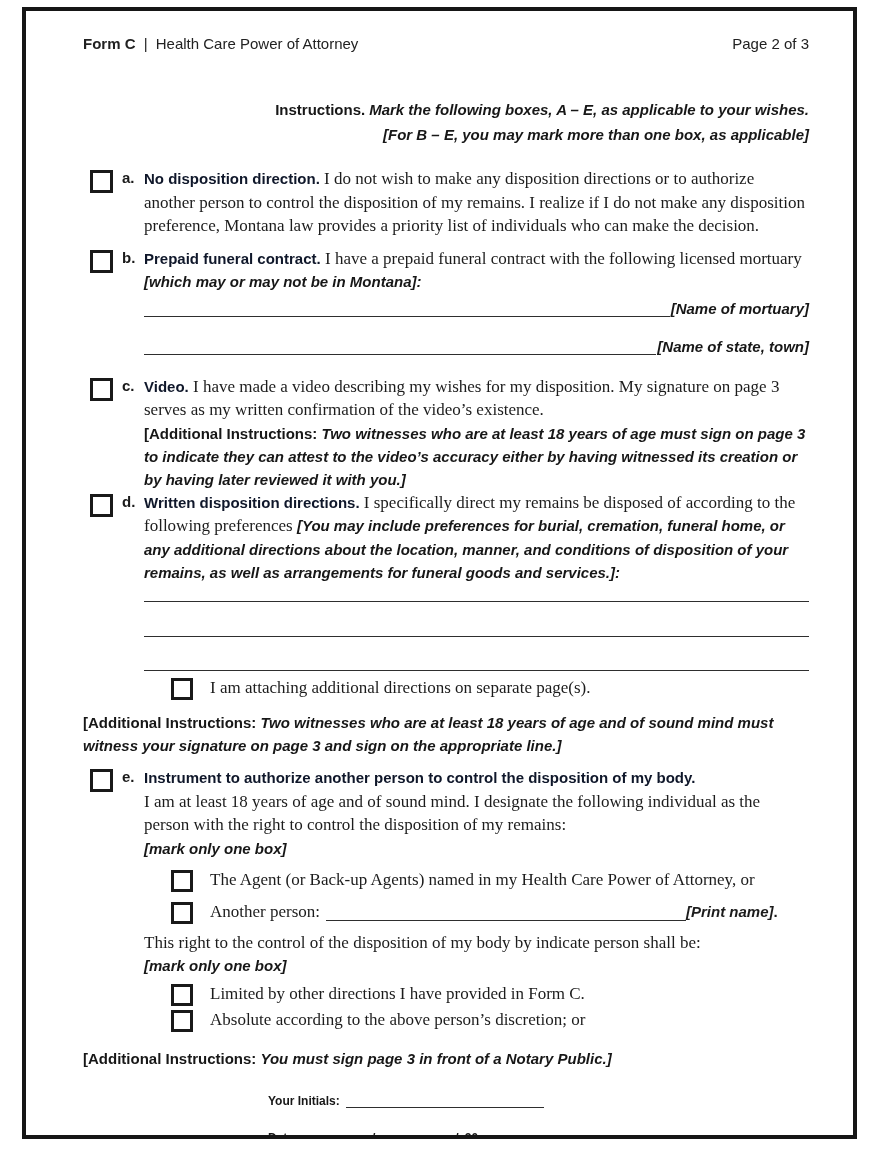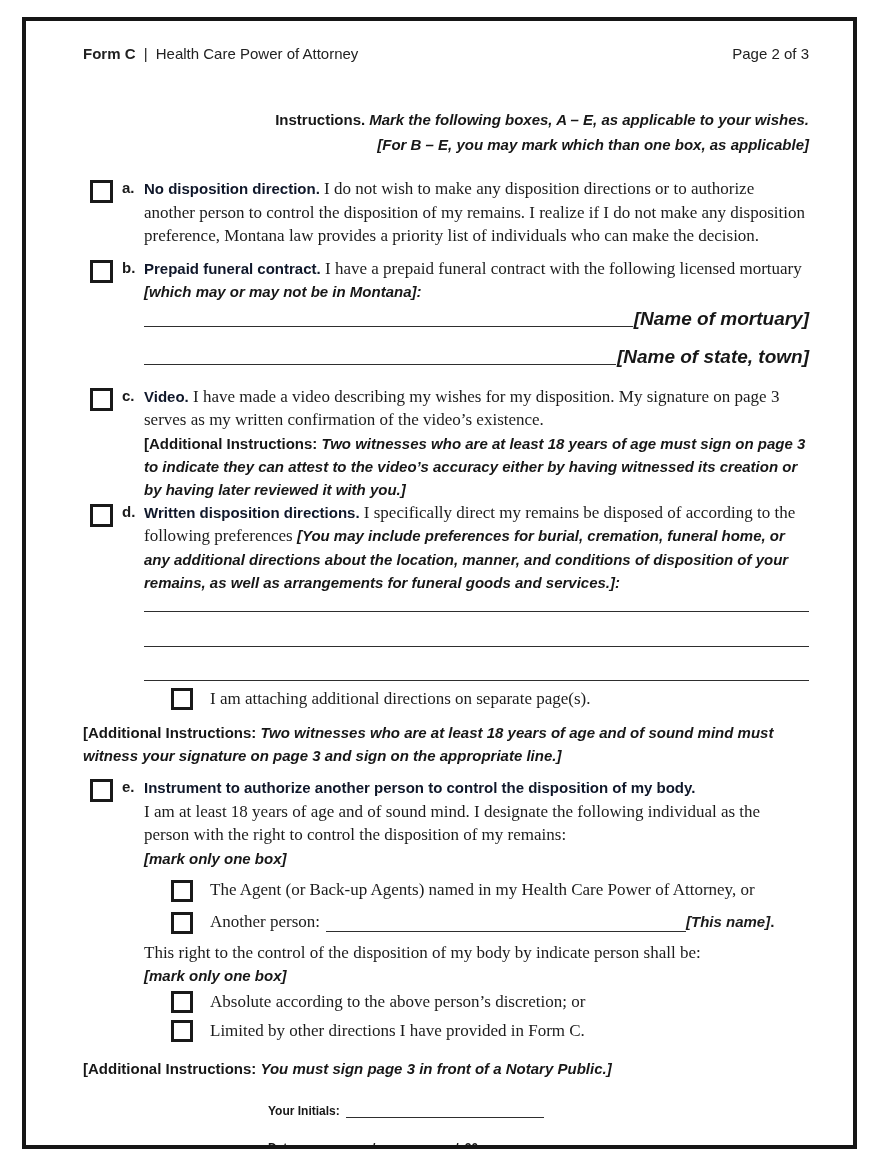--- a/index.html
+++ b/index.html
@@ -2,21 +2,21 @@
 <html><head>
 <meta charset="utf-8">
 <style>
   html,body{margin:0;padding:0;}
   body{
     width:872px;height:1150px;background:#ffffff;position:relative;
     font-family:"Liberation Serif", serif;color:#1a1a1a;
     -webkit-font-smoothing:antialiased;
   }
   .frame{
-    position:absolute;left:22px;top:17px;width:835px;height:1132px;
+    position:absolute;left:22px;top:7px;width:835px;height:1132px;
     box-sizing:border-box;border:4px solid #161616;background:#fff;
     padding:0 44px 0 57px;overflow:hidden;
   }
   
   .header-row{display:flex;justify-content:space-between;align-items:baseline;
     margin-top:24px;font-family:"Liberation Sans",sans-serif;font-size:15px;color:#222;}
   .hb{font-weight:bold;}
   .hd{margin:0 4px;color:#222;}
   
   .sb{font-family:"Liberation Sans",sans-serif;font-weight:bold;font-style:normal;font-size:15px;color:#171717;}
@@ -33,26 +33,26 @@
   .ititle.block{display:block;}
   .inote{font-family:"Liberation Sans",sans-serif;font-weight:bold;font-style:italic;font-size:15px;line-height:23px;color:#171717;}
   .inote-lead{font-style:normal;}
   .note-block{line-height:23px;}
   
   .field-row{display:flex;align-items:flex-end;}
   .fr1{height:23px;}
   .fr2{height:38px;}
   .wline{flex:1;border-bottom:1.5px solid #2e2e2e;height:100%;}
   .flabel{flex:none;font-family:"Liberation Sans",sans-serif;font-weight:bold;font-style:italic;
-    font-size:19px;line-height:17px;padding-left:1px;color:#171717;}
+    font-size:15px;line-height:17px;padding-left:1px;color:#171717;}
   
   .dlines{margin-top:-17px;}
   .dline{height:33.5px;border-bottom:1.5px solid #2e2e2e;}
   
-  .opt-row{display:flex;align-items:flex-end;margin-top:8px;}
+  .opt-row{display:flex;align-items:center;margin-top:8px;}
   .opt-cb{flex:none;width:16px;height:16px;border:3px solid #191919;background:#fff;margin-left:27px;margin-top:2px;}
   .opt-text{margin-left:17px;flex:1;font-size:17px;line-height:23.5px;}
   .opt-flex{display:flex;align-items:flex-end;}
   .opt-wline{flex:1;border-bottom:1.5px solid #2e2e2e;height:16px;margin:0 0 2px 6px;max-width:360px;}
   .pn{font-family:"Liberation Sans",sans-serif;font-weight:bold;font-style:italic;font-size:15px;}
   .pn-period{font-family:"Liberation Sans",sans-serif;font-weight:bold;font-size:15px;}
   
   .ai-para{margin-top:11px;font-family:"Liberation Sans",sans-serif;font-weight:bold;
     font-size:15px;line-height:23px;color:#171717;}
   .ai-body{font-style:italic;}
@@ -79,21 +79,21 @@
       <span>Health Care Power of Attorney</span>
     </div>
     <div>Page 2 of 3</div>
   </div>
 
   <div class="instr">
     <div>
       <span class="sb">Instructions.</span>
       <span class="sbi">Mark the following boxes, A – E, as applicable to your wishes.</span>
     </div>
-    <div class="instr-note sbi">[For B – E, you may mark which than one box, as applicable]</div>
+    <div class="instr-note sbi">[For B – E, you may mark more than one box, as applicable]</div>
   </div>
 
   <div class="item" style="margin-top:20px">
     <div class="cb"></div>
     <div class="letter">a.</div>
     <div class="itext">
       <span class="ititle">No disposition direction.</span>
       <span>I do not wish to make any disposition directions or to authorize another person to control the disposition of my remains. I realize if I do not make any disposition preference, Montana law provides a priority list of individuals who can make the decision.</span>
     </div>
   </div>
@@ -170,35 +170,35 @@
       <div class="opt-row">
         <div class="opt-cb"></div>
         <div class="opt-text">The Agent (or Back-up Agents) named in my Health Care Power of Attorney, or</div>
       </div>
 
       <div class="opt-row">
         <div class="opt-cb"></div>
         <div class="opt-text opt-flex">
           <span>Another person:</span>
           <span class="opt-wline"></span>
-          <span class="pn">[This name]</span>
+          <span class="pn">[Print name]</span>
           <span class="pn-period">.</span>
         </div>
       </div>
 
       <div style="margin-top:7px">This right to the control of the disposition of my body by indicate person shall be:</div>
       <div class="inote note-block">[mark only one box]</div>
 
+      <div class="opt-row" style="margin-top:5px">
+        <div class="opt-cb"></div>
+        <div class="opt-text">Limited by other directions I have provided in Form C.</div>
+      </div>
       <div class="opt-row" style="margin-top:2px">
         <div class="opt-cb"></div>
         <div class="opt-text">Absolute according to the above person’s discretion; or</div>
-      </div>
-      <div class="opt-row" style="margin-top:5px">
-        <div class="opt-cb"></div>
-        <div class="opt-text">Limited by other directions I have provided in Form C.</div>
       </div>
     </div>
   </div>
 
   <div class="ai-para" style="margin-top:15px">
     <span class="inote-lead">[Additional Instructions:</span>
     <span class="ai-body">You must sign page 3 in front of a Notary Public.]</span>
   </div>
 
   <div class="footer">

